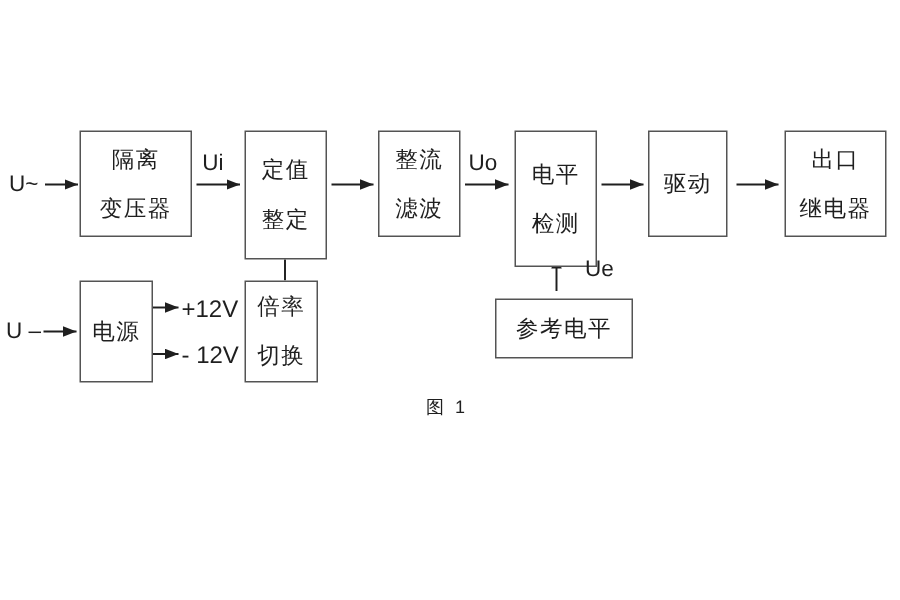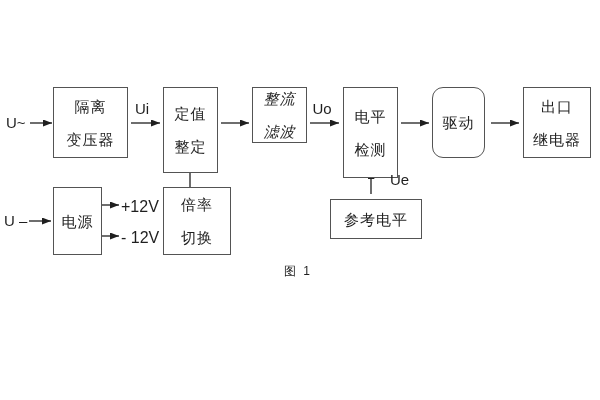--- a/index.html
+++ b/index.html
@@ -28,27 +28,27 @@
     gap: 18px;
     font-size: 15px;
     line-height: 1;
     letter-spacing: 1px;
     text-align: center;
     color: #1f1f1f;
   }
   
   .b-transformer { left: 53px;  top: 87px;  width: 75px; height: 71px; }
   .b-setting     { left: 163px; top: 87px;  width: 55px; height: 86px; }
-  .b-rectifier   { left: 252px; top: 87px;  width: 55px; height: 56px; font-style: italic; }
+  .b-rectifier   { left: 252px; top: 87px;  width: 55px; height: 71px; }
   .b-level       { left: 343px; top: 87px;  width: 55px; height: 91px; }
-  .b-drive       { left: 432px; top: 87px;  width: 53px; height: 71px; border-radius: 11px; }
+  .b-drive       { left: 432px; top: 87px;  width: 53px; height: 71px; }
   .b-relay       { left: 523px; top: 87px;  width: 68px; height: 71px; }
   
   .b-power       { left: 53px;  top: 187px; width: 49px; height: 68px; }
-  .b-ratio       { left: 163px; top: 187px; width: 68px; height: 68px; }
+  .b-ratio       { left: 163px; top: 187px; width: 49px; height: 68px; }
   .b-reference   { left: 330px; top: 199px; width: 92px; height: 40px; }
 
   .lbl {
     position: absolute;
     font-size: 15px;
     line-height: 1.2;
     color: #1f1f1f;
     white-space: nowrap;
   }
   .lbl-uac   { left: 6px;   top: 114px; }

